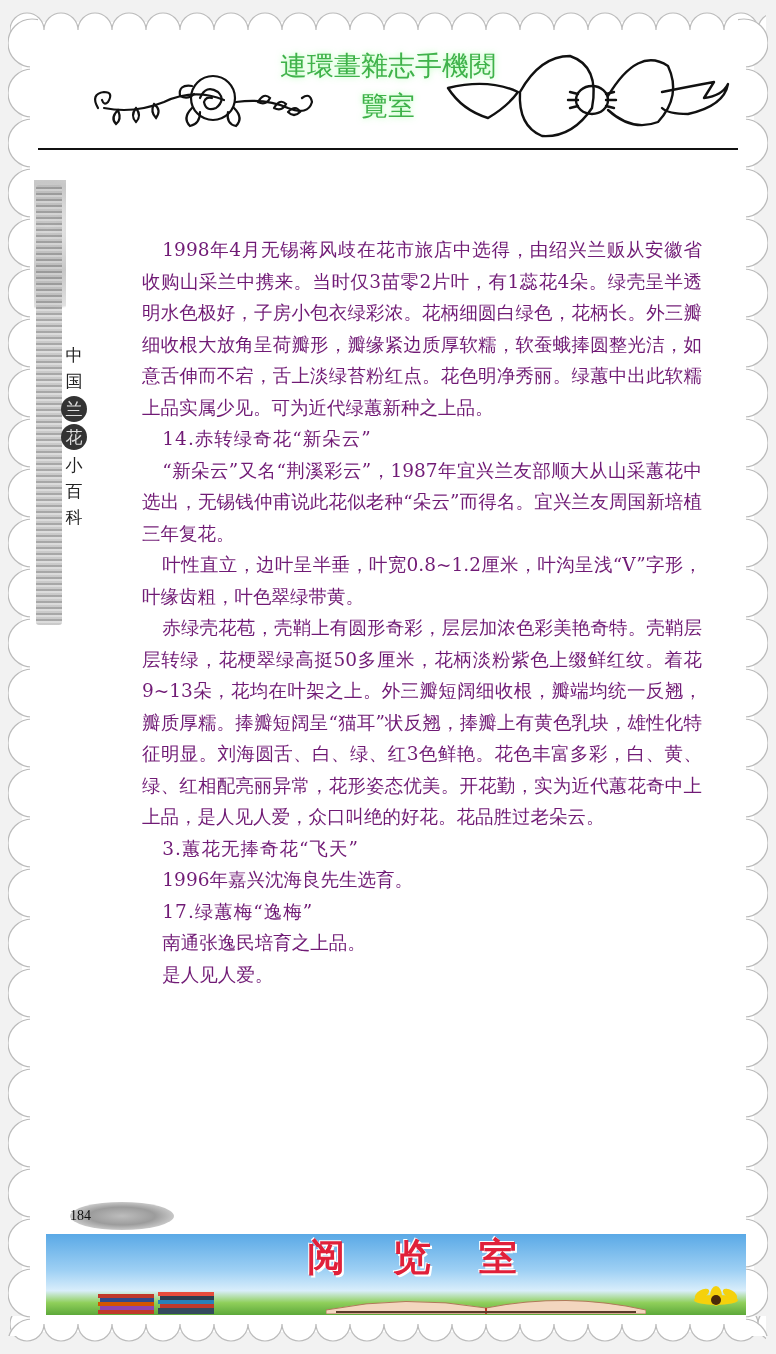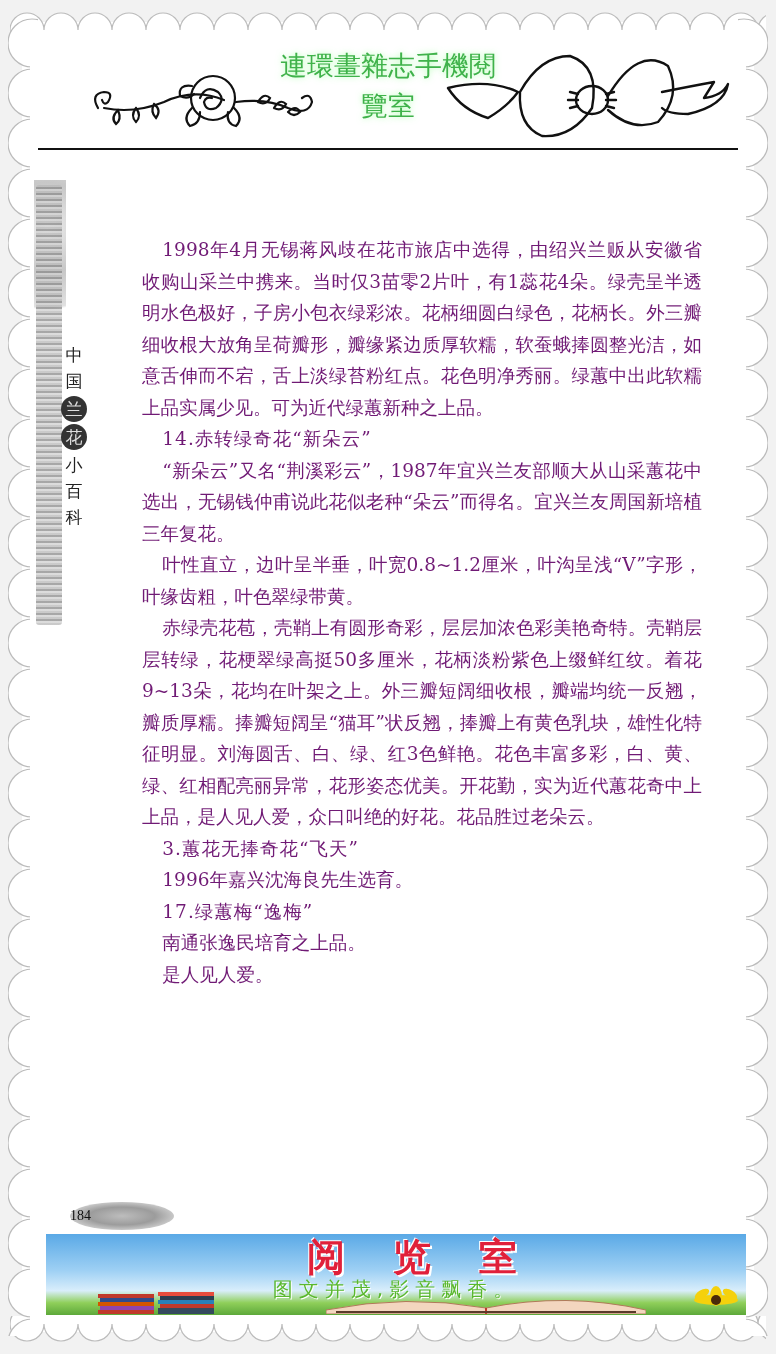--- a/index.html
+++ b/index.html
@@ -219,21 +219,20 @@
   <p>南通张逸民培育之上品。</p>
   <p>是人见人爱。</p>
 </div>
 
 <div class="page-num-wrap">
   <div class="page-num">184</div>
 </div>
 
 <div class="banner">
   <div class="banner-title">阅览室</div>
-  <div class="banner-sub">图文并茂,影音飘香。</div>
   <svg class="books" viewBox="0 0 120 22">
     <rect x="0" y="2" width="56" height="4" fill="#c0392b"></rect>
     <rect x="2" y="6" width="54" height="4" fill="#2e4a8a"></rect>
     <rect x="0" y="10" width="56" height="4" fill="#d35400"></rect>
     <rect x="2" y="14" width="54" height="4" fill="#8e44ad"></rect>
     <rect x="0" y="18" width="56" height="4" fill="#c0392b"></rect>
     <rect x="60" y="0" width="56" height="4" fill="#e74c3c"></rect>
     <rect x="62" y="4" width="54" height="4" fill="#2c3e50"></rect>
     <rect x="60" y="8" width="56" height="4" fill="#2980b9"></rect>
     <rect x="62" y="12" width="54" height="4" fill="#c0392b"></rect>

